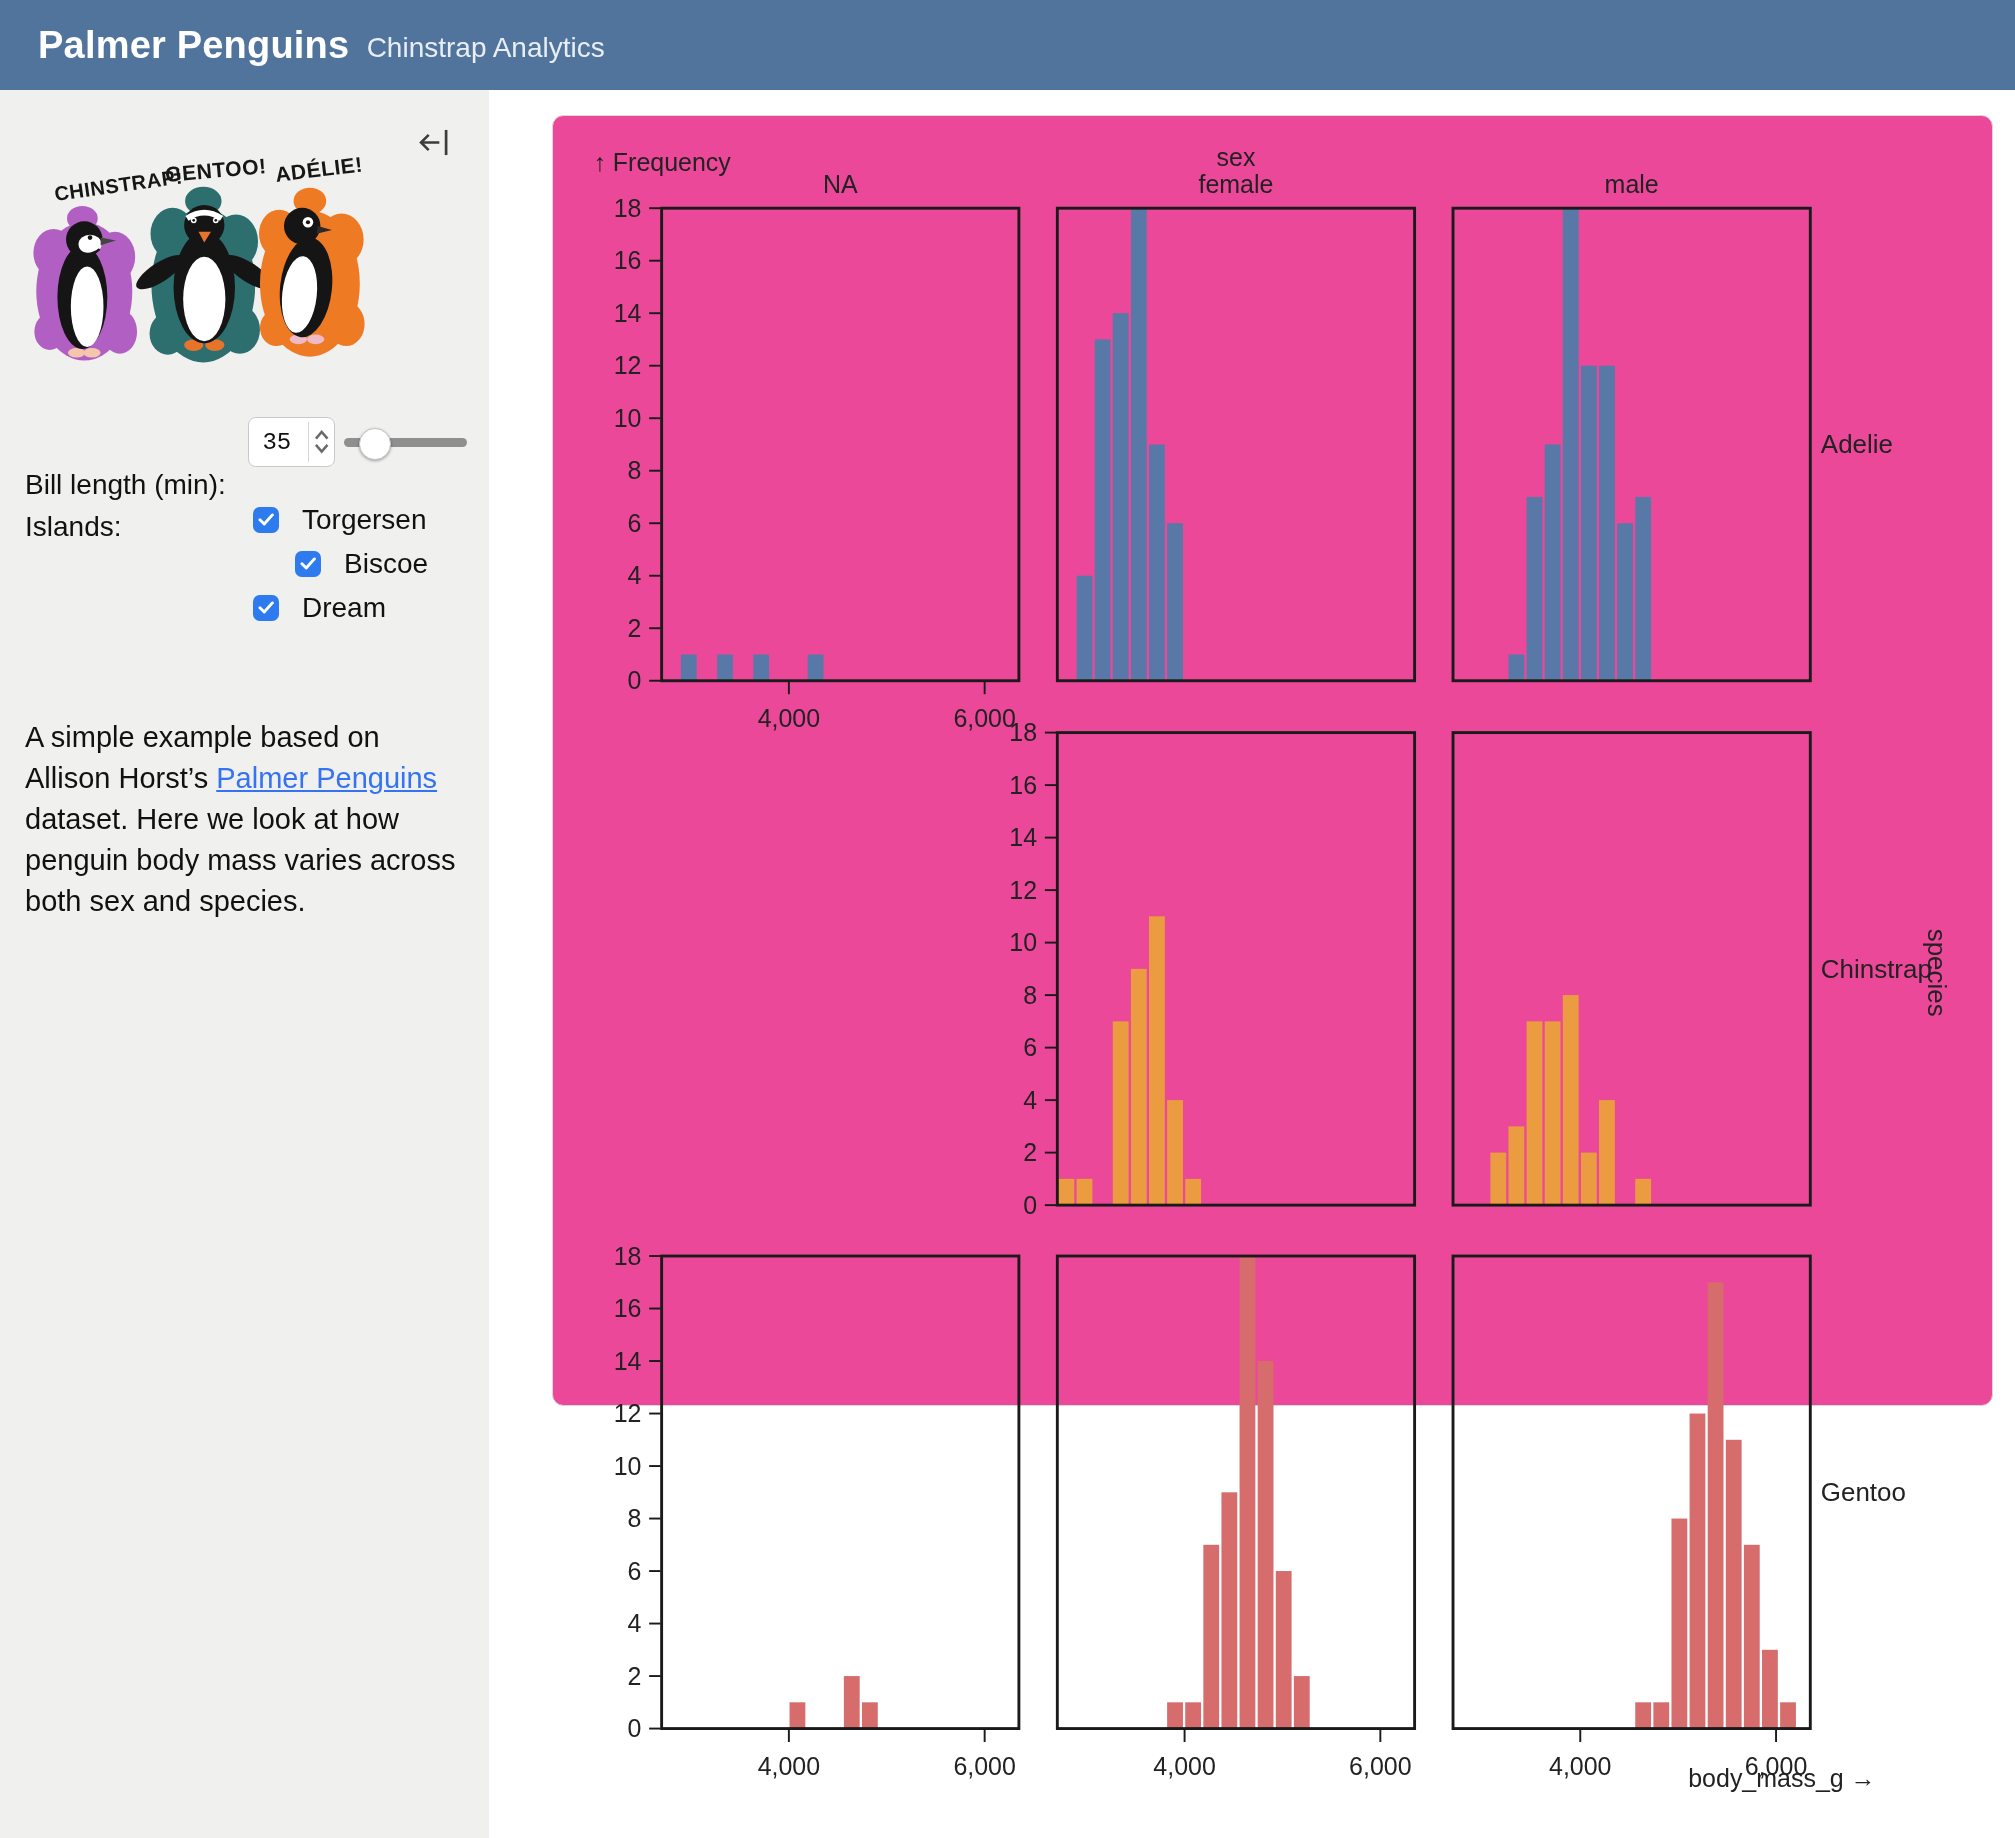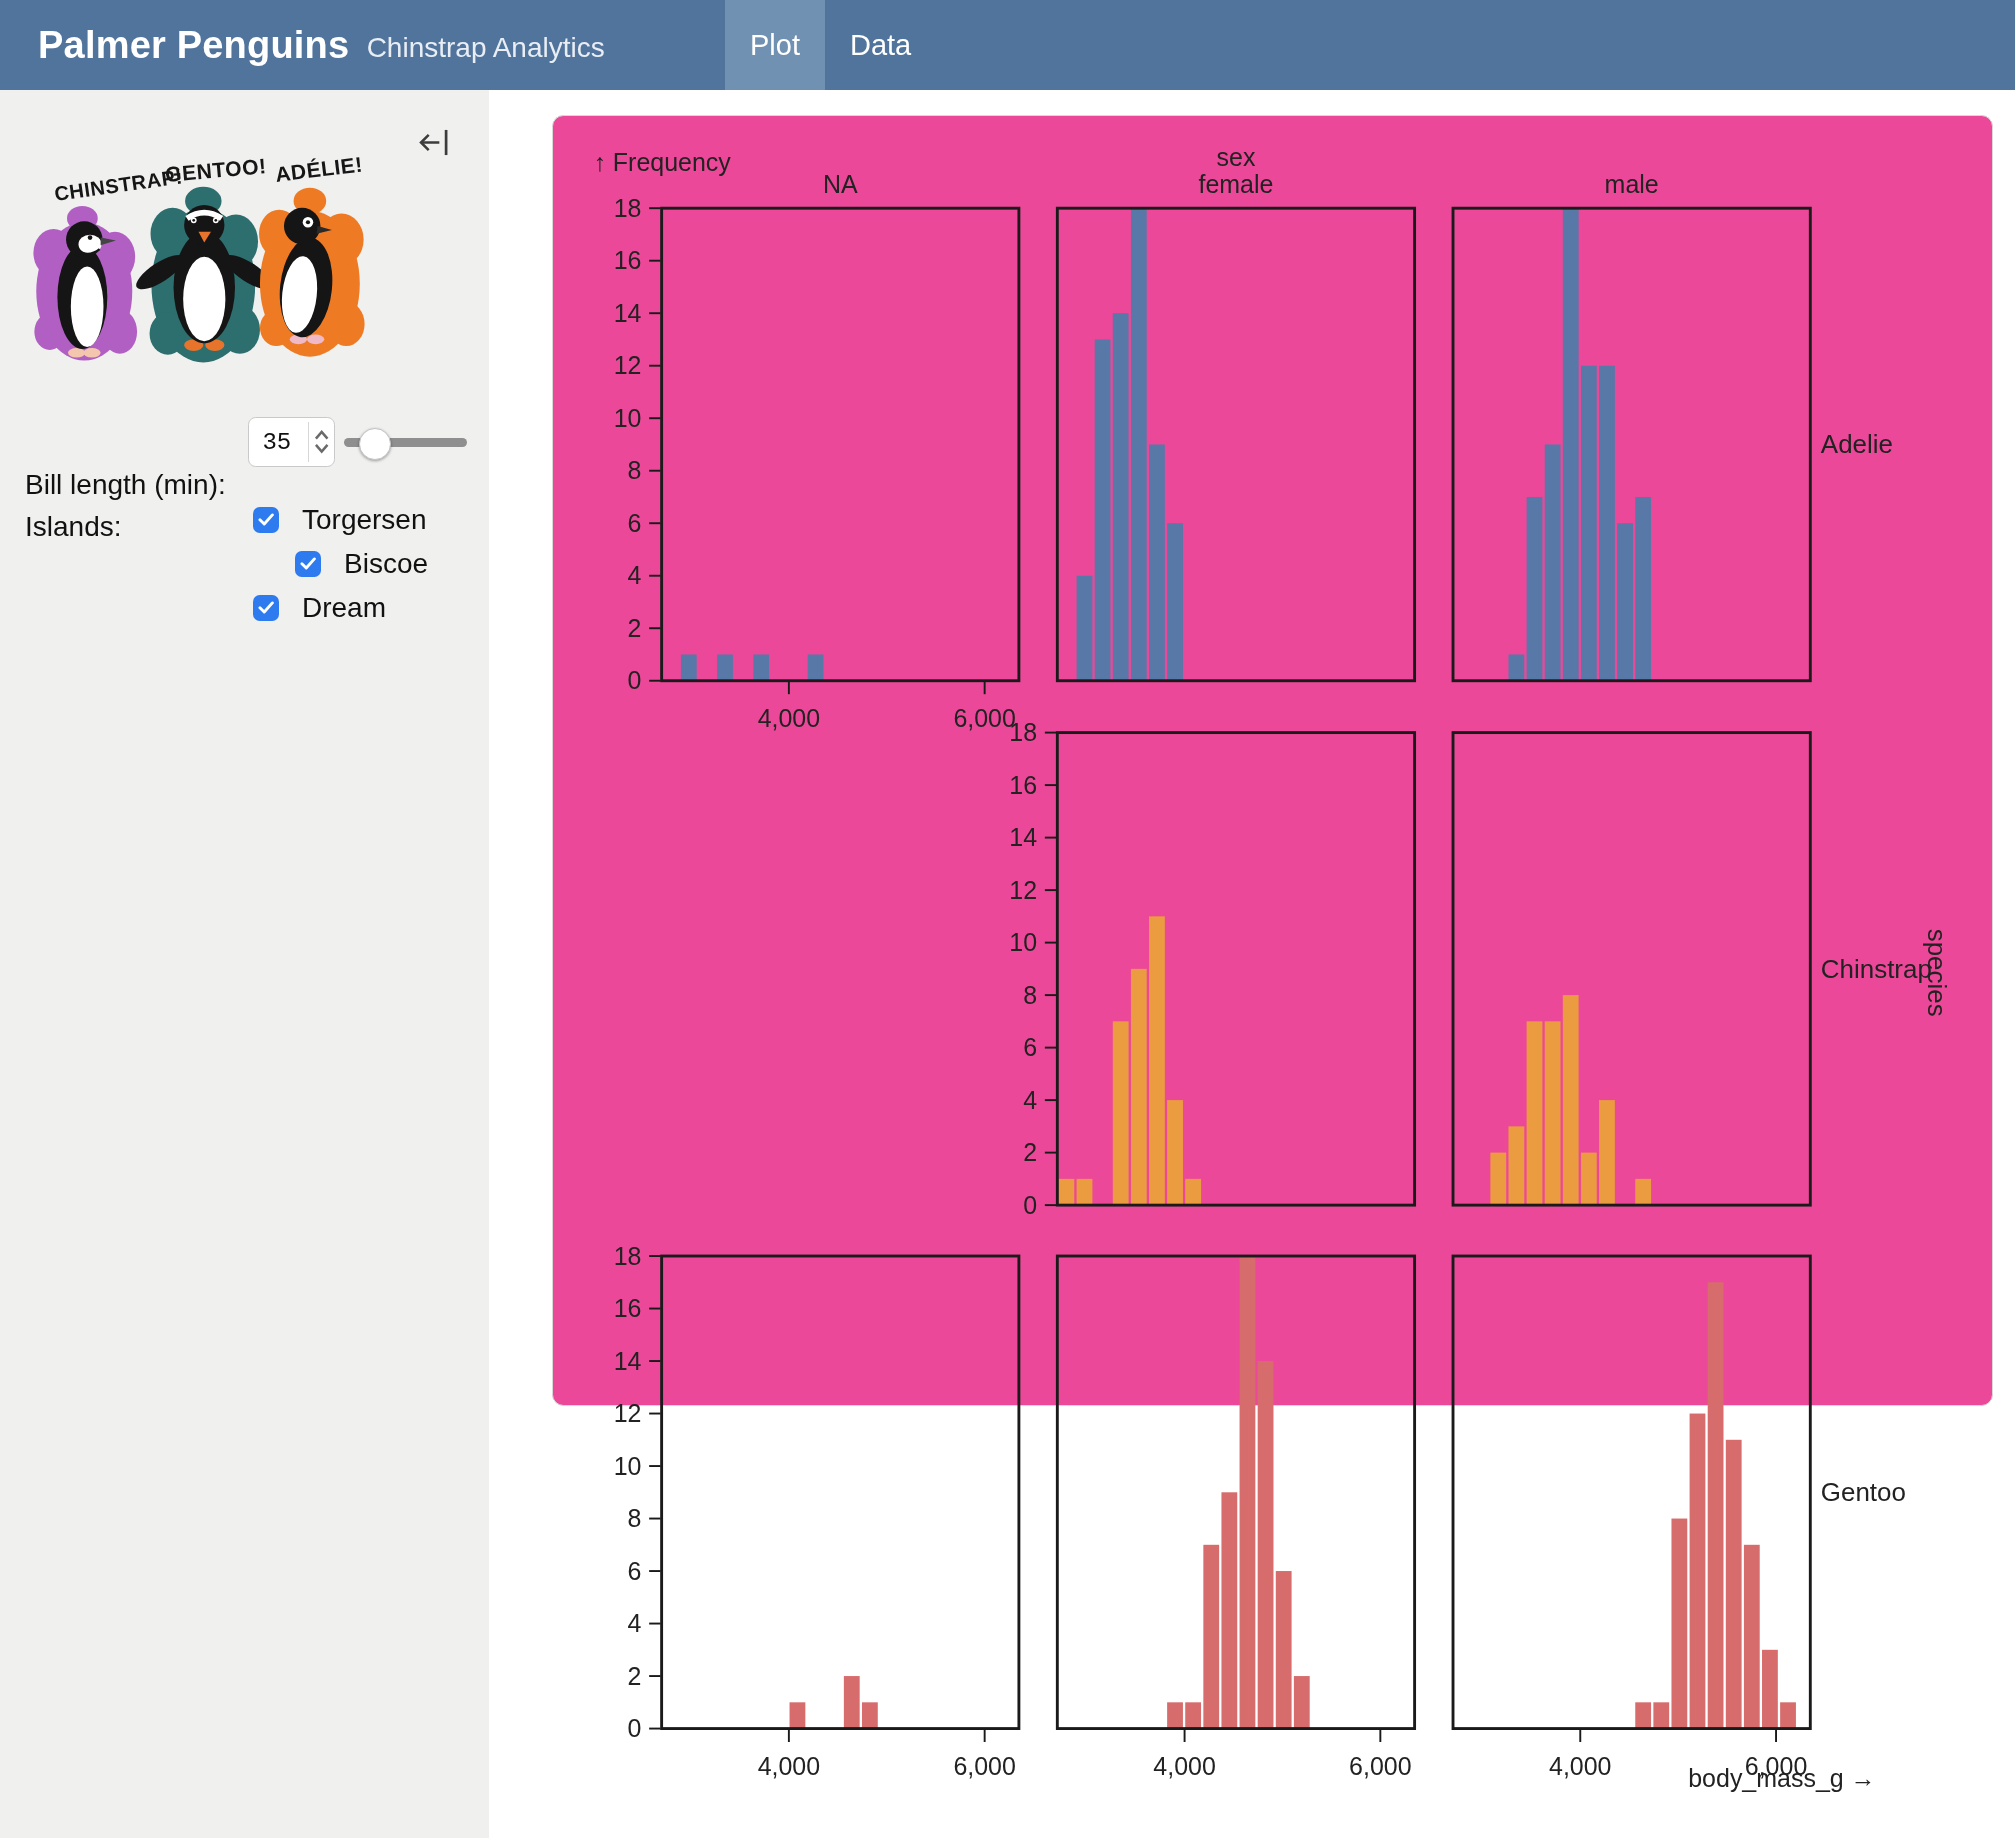--- a/index.html
+++ b/index.html
@@ -48,24 +48,20 @@
 </style>
 </head>
 <body>
 
 <div class="page">
 
   <div class="header">
     <div class="brand">
       <span class="app-title">Palmer Penguins</span>
       <span class="app-subtitle">Chinstrap Analytics</span>
-    </div>
-    <div class="tabs">
-      <div class="tab active">Plot</div>
-      <div class="tab">Data</div>
     </div>
   </div>
 
   <div class="sidebar">
 
     <div class="collapse-btn">
       <svg width="33" height="29" viewBox="0 0 34 30">
         <line x1="22" y1="15" x2="3" y2="15" stroke="#3c3c3c" stroke-width="2.6"></line>
         <polyline points="11,7 3,15 11,23" fill="none" stroke="#3c3c3c" stroke-width="2.6"></polyline>
         <line x1="29" y1="2" x2="29" y2="28" stroke="#3c3c3c" stroke-width="2.8"></line>
@@ -180,20 +176,21 @@
     </div>
     <div class="check-row" style="top:501px;align-items:center;">
       <span class="checkbox">
         <svg width="16.3" height="13.4" viewBox="0 0 17 14">
           <polyline points="2,7 6.5,11.5 15,2" fill="none" stroke="#ffffff" stroke-width="3" stroke-linecap="round" stroke-linejoin="round"></polyline>
         </svg>
       </span>
       <span class="check-label">Dream</span>
     </div>
 
+    <p class="description"><span>A simple example based on Allison Horst’s </span><a>Palmer Penguins</a><span> dataset. Here we look at how penguin body mass varies across both sex and species.</span></p>
   </div>
 
   <div class="card">
     <svg id="plot" class="plot-svg" width="1437" height="1699" viewBox="0 0 1496 1769">
         <text x="42" y="57" font-size="26" fill="#222222" text-anchor="start">↑ Frequency</text>
         <text x="1377" y="1740" font-size="26" fill="#222222" text-anchor="end">body_mass_g →</text>
         <text x="711" y="52" font-size="26" fill="#222222" text-anchor="middle">sex</text>
         <text x="299" y="80" font-size="26" fill="#222222" text-anchor="middle">NA</text>
         <text x="711" y="80" font-size="26" fill="#222222" text-anchor="middle">female</text>
         <text x="1123" y="80" font-size="26" fill="#222222" text-anchor="middle">male</text>

